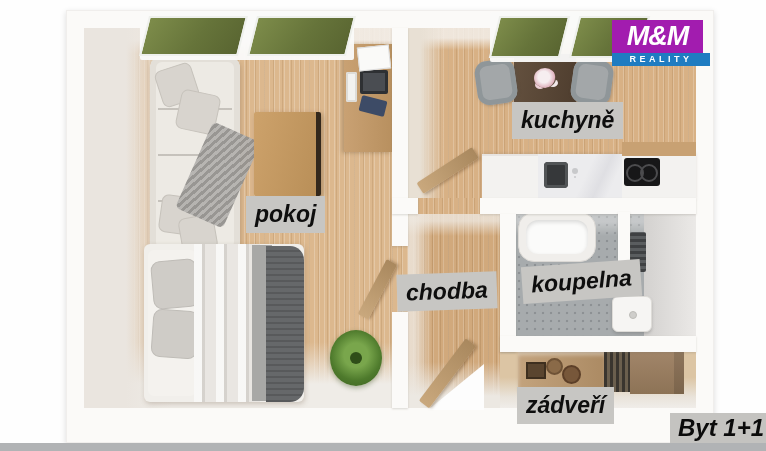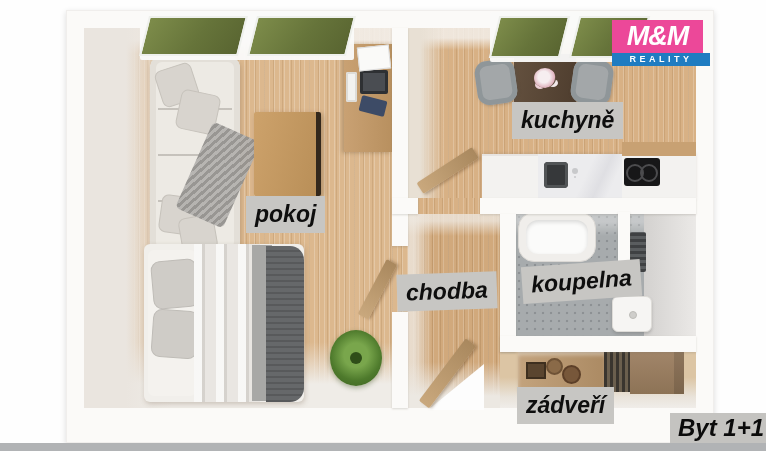--- a/index.html
+++ b/index.html
@@ -180,21 +180,21 @@
   .lab-kuchyne{left:512px;top:102px;}
   .lab-chodba{left:397px;top:273px;transform:rotate(-2deg);}
   .lab-koupelna{left:522px;top:263px;transform:rotate(-4deg);}
   .lab-zadveri{left:517px;top:387px;}
 
   .byt{left:670px;top:413px;background:#c4c3c0;color:#0b0b0b;z-index:7;padding:0 8px;
         font:italic 800 24px/1.25 "Liberation Sans",sans-serif;white-space:nowrap;}
 
   
   .logo{left:612px;top:20px;z-index:7;}
-  .logo-red{width:91px;height:33px;background:#ec4899;color:#ffffff;display:flex;align-items:center;
+  .logo-red{width:91px;height:33px;background:#a21caf;color:#ffffff;display:flex;align-items:center;
         justify-content:center;font:italic 900 27px/1 "Liberation Sans",sans-serif;letter-spacing:-1px;}
   .logo-blue{width:98px;height:13px;background:#1f7cc1;color:#ffffff;display:flex;align-items:center;
         justify-content:center;font:700 9px/1 "Liberation Sans",sans-serif;letter-spacing:3.5px;}
 
   .bstrip{left:0;top:443px;width:766px;height:8px;background:#b1b3b5;z-index:8;}
 </style>
 </head>
 <body>
 
 <div class="scene">

